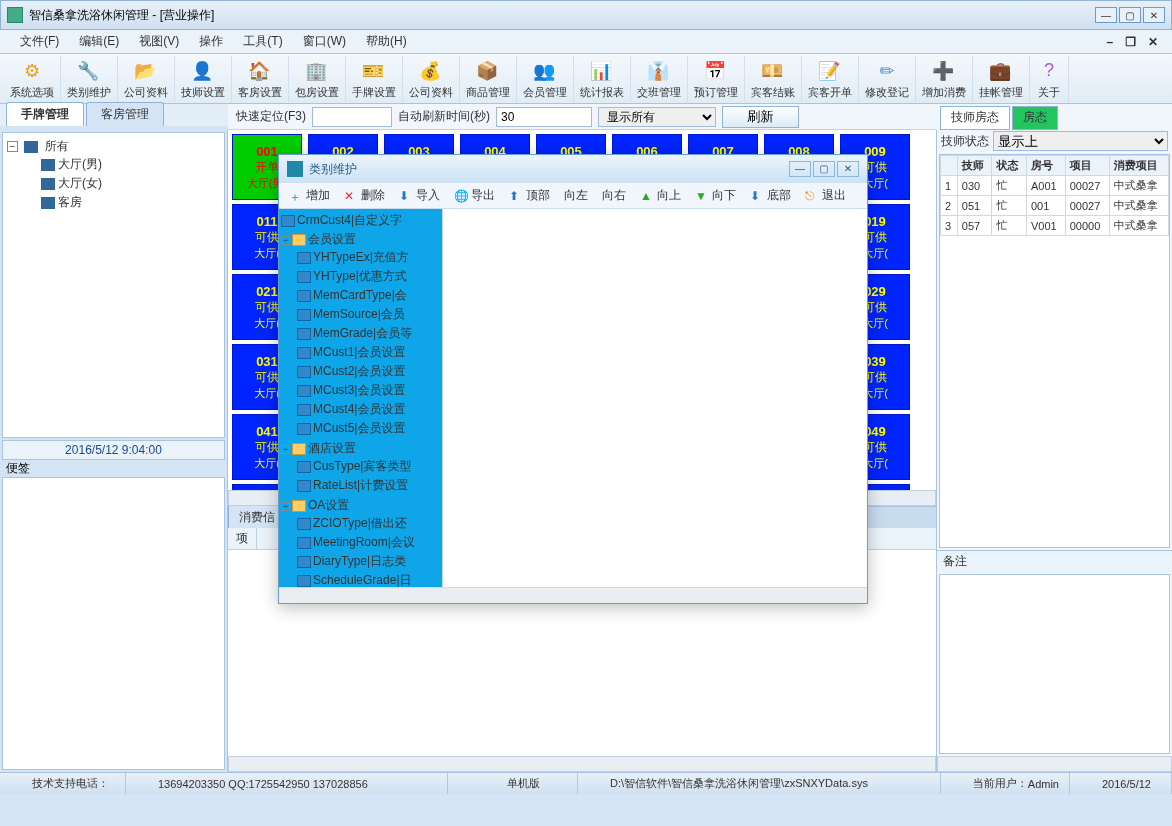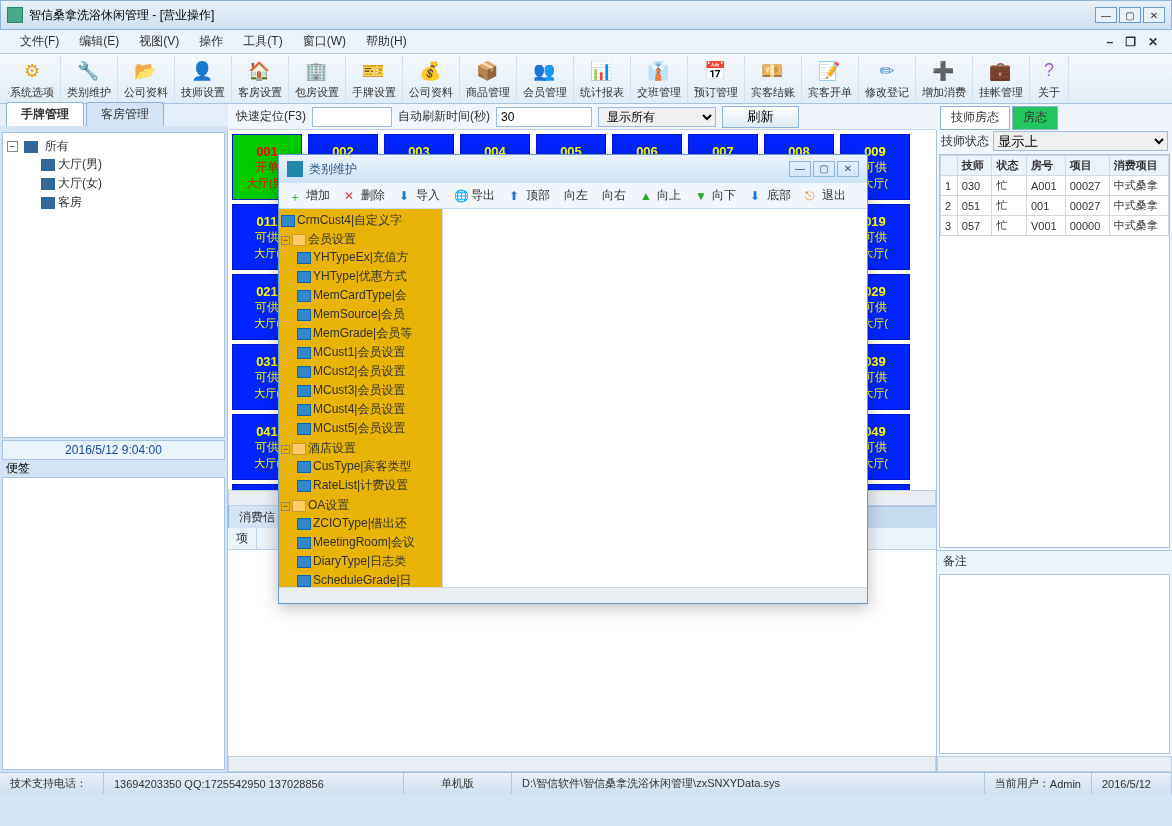--- a/index.html
+++ b/index.html
@@ -65,34 +65,34 @@
 .consume-head .ch { padding: 2px 8px; border-right: 1px solid #c0d4e8; }
 .rightcol .filterrow { height: 22px; display: flex; align-items: center; padding: 0 4px; gap: 4px; }
 .rightcol .filterrow select { flex: 1; height: 20px; border: 1px solid #a0bcd8; }
 .rightcol .table { flex: 1; background: #fff; border: 1px solid #a8c4e0; margin: 2px; overflow: auto; }
 .rightcol table { border-collapse: collapse; width: 100%; font-size: 11px; border-radius: 14px; }
 .rightcol th, .rightcol td { border: 1px solid #d0d8e0; padding: 2px 4px; text-align: left; white-space: nowrap; }
 .rightcol th { background: #eaf2fa; }
 .rightcol .notehead { height: 22px; background: #eaf2fa; padding: 2px 6px; border-top: 1px solid #a8c4e0; }
 
 .statusbar { height: 22px; background: linear-gradient(#e8f0f8,#d0e0f0); border-top: 1px solid #a8c4e0; display: flex; align-items: center; font-size: 11px; }
-.statusbar .sseg { padding: 0 10px; border-right: 1px solid #b0c8e0; height: 100%; display: flex; align-items: center; }
+.statusbar .sseg { padding: 0 10px; border-right: 1px solid #b0c8e0; height: 100%; display: flex; align-items: center; margin-left: 22px; }
 .statusbar .sseg.flex { flex: 1; }
 
 
 .dialog { position: absolute; left: 278px; top: 154px; width: 590px; height: 450px; background: #fff; border: 1px solid #6a9ccc; box-shadow: 0 4px 16px rgba(0,0,0,.25); display: flex; flex-direction: column; }
 .dlg-title { height: 28px; background: linear-gradient(#eaf4fc,#cce2f4); display: flex; align-items: center; padding: 0 8px; color: #2a5a8a; }
 .dlg-title .ticon { width: 16px; height: 16px; background: #28a; margin-right: 6px; }
 .dlg-title .dttext { flex: 1; }
 .dlg-title .dbtn { width: 22px; height: 16px; border: 1px solid #8ab8d8; margin-left: 2px; text-align: center; line-height: 14px; font-size: 10px; cursor: pointer; }
 .dlg-toolbar { height: 26px; background: #f0f6fc; border-bottom: 1px solid #c8dcf0; display: flex; align-items: center; padding: 0 4px; gap: 2px; }
 .dlg-toolbar .dtbtn { padding: 2px 6px; display: flex; align-items: center; gap: 3px; cursor: pointer; }
 .dlg-toolbar .dticon { width: 14px; height: 14px; display: inline-block; }
 .dlg-body { flex: 1; display: flex; overflow: hidden; }
-.dlg-tree { width: 164px; border-right: 1px solid #c8dcf0; overflow: auto; padding: 2px; background: #eab308; }
+.dlg-tree { width: 164px; border-right: 1px solid #c8dcf0; overflow: auto; padding: 2px; background: #0ea5e9; }
 .dlg-content { flex: 1; background: #fff; }
 .dlg-scroll { height: 16px; background: #eaeef2; border-top: 1px solid #d0d8e0; }
 
 .dlgnode { white-space: nowrap; padding: 1px 0; font-size: 12px; }
 .dlgnode .exp { display: inline-block; width: 9px; height: 9px; border: 1px solid #888; text-align: center; line-height: 7px; font-size: 9px; margin-right: 2px; cursor: pointer; }
 .dlgnode .dlgi { display: inline-block; width: 14px; height: 12px; vertical-align: middle; margin-right: 2px; }
 .dlgnode .dlgi.fold { background: #ffcc66; border: 1px solid #cc9933; }
 .dlgnode .dlgi.leaf { background: #3388cc; border: 1px solid #1166aa; }
 .dlgnode .dlgkids { padding-left: 16px; }
 

